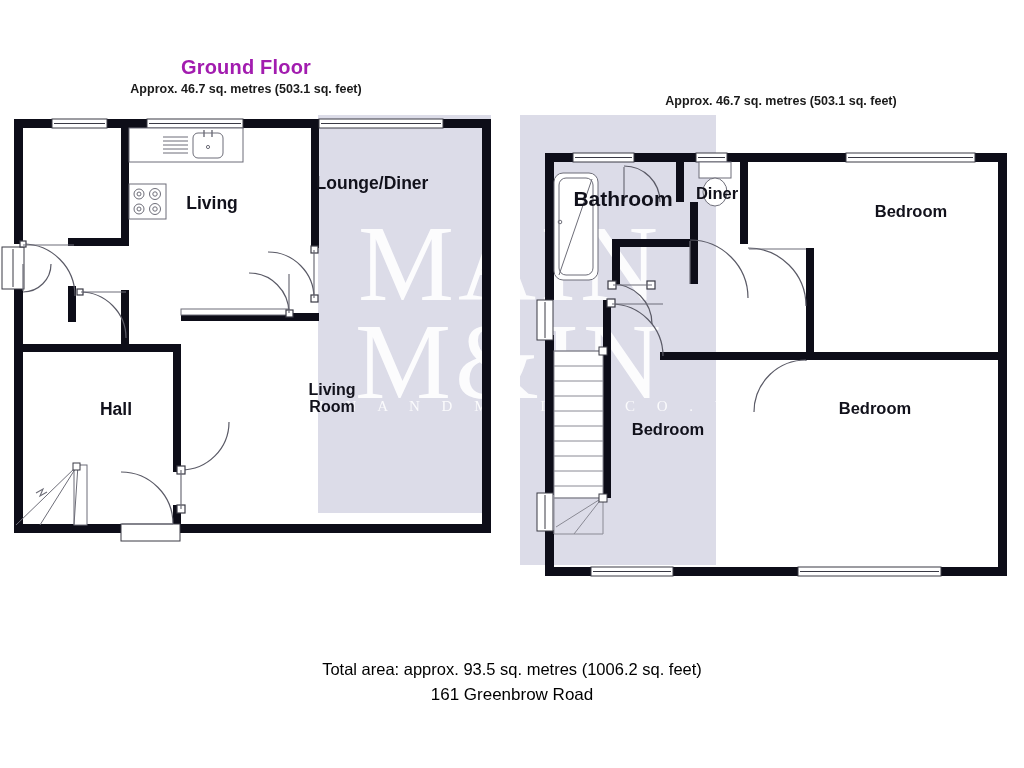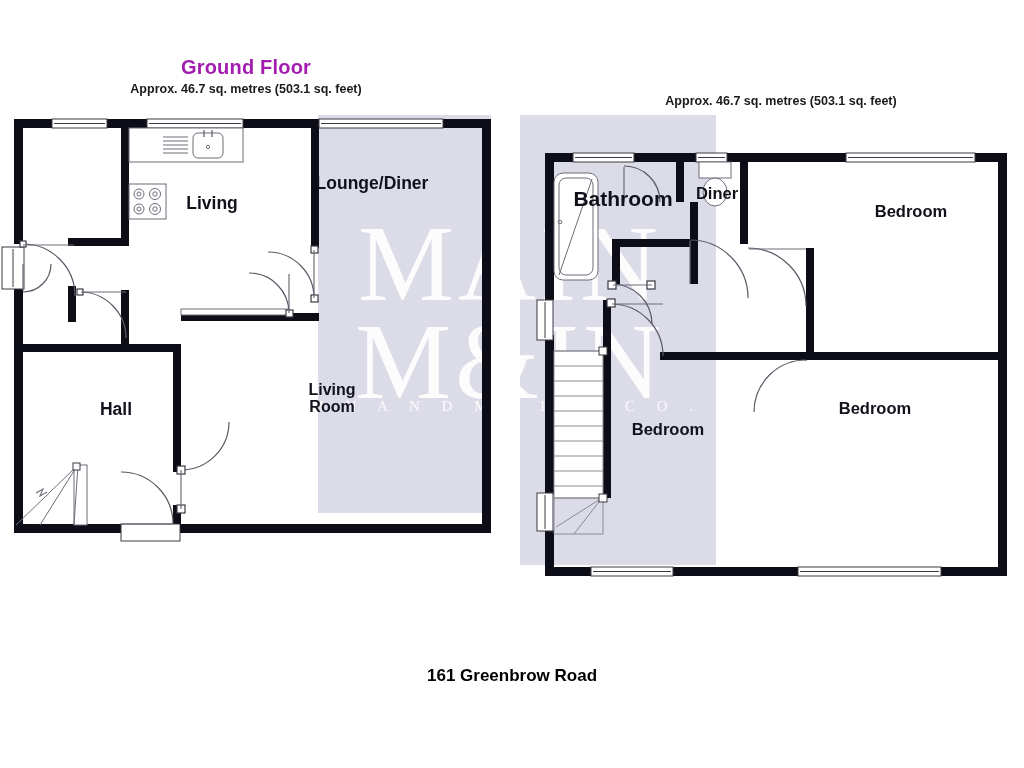--- a/index.html
+++ b/index.html
@@ -57,21 +57,21 @@
     width: 1024px;
     text-align: center;
   }
   .footer .total {
     font-size: 16.5px;
     color: #000000;
     display: block;
   }
   .footer .addr {
     font-size: 17px;
-    font-weight: bold;
+    font-weight: normal;
     color: #000000;
     display: block;
     margin-top: 6px;
   }
 
   .room-label {
     position: absolute;
     font-weight: bold;
     color: #11111b;
     text-align: center;
@@ -383,16 +383,17 @@
   <div class="room-label" id="label-living">Living
 Room</div>
 
   <div class="room-label" id="label-bathroom">Bathroom</div>
   <div class="room-label" id="label-toilet">Diner</div>
   <div class="room-label" id="label-bedroom-1">Bedroom</div>
   <div class="room-label" id="label-bedroom-2">Bedroom</div>
   <div class="room-label" id="label-bedroom-3">Bedroom</div>
 
   <div class="footer">
+    <span class="total">Total area: approx. 93.5 sq. metres (1006.2 sq. feet)</span>
     <span class="addr">161 Greenbrow Road</span>
   </div>
 
 </div>
 
 </body></html>

